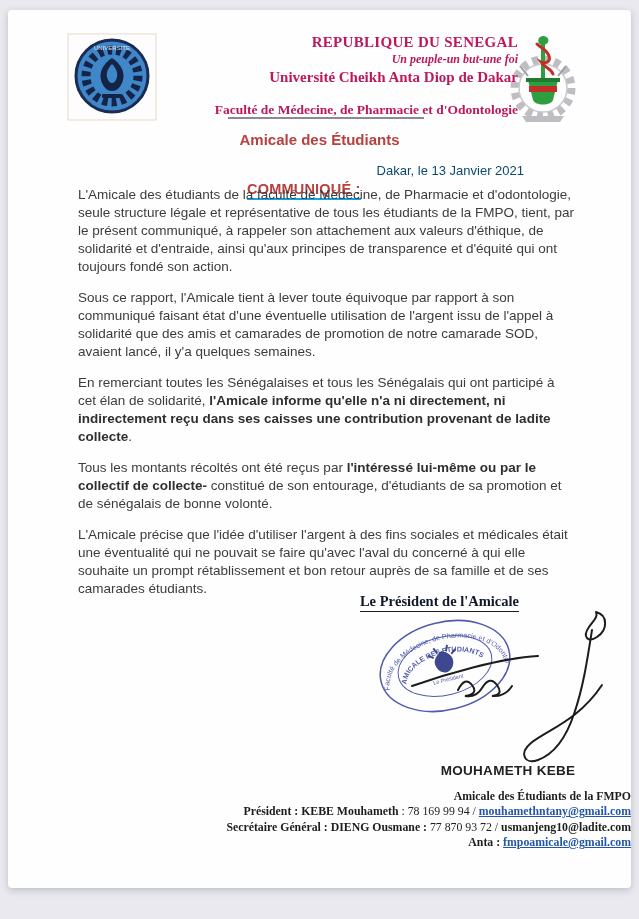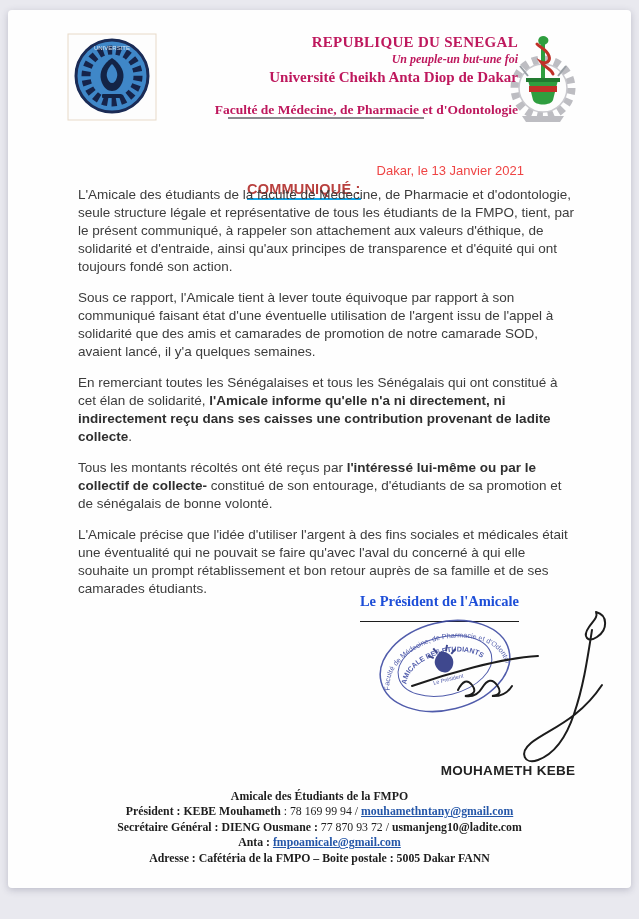--- a/index.html
+++ b/index.html
@@ -32,50 +32,50 @@
   .divider{
     position:absolute;left:220px;top:107px;width:196px;height:0;
     border-top:2px solid #8a8a8f;
   }
   .org-name{
     position:absolute;left:0;top:121px;width:623px;text-align:center;
     color:#b8403e;font-size:15px;font-weight:600;
   }
   .dateline{
     position:absolute;left:0;top:153px;width:516px;text-align:right;
-    color:#ef4444;font-size:13px;
+    color:#0c4a6e;font-size:13px;
   }
   .doc-title{
     position:absolute;left:239px;top:171px;
     color:#b8403e;font-size:14.5px;font-weight:bold;
     border-bottom:2px solid #0ea5e9;padding-bottom:1px;letter-spacing:.2px;
   }
   
   .body-text{
     position:absolute;left:70px;top:176px;width:497px;
     color:#3c3c3c;font-size:13.5px;line-height:18px;
   }
   .body-text p{margin:0 0 13px 0;}
   .body-text b{color:#2f2f2f;}
   .president-line{
     position:absolute;right:112px;top:583px;
     font-family:"Liberation Serif", serif;
-    font-size:14.5px;font-weight:bold;color:#1d4ed8;
-    border-bottom:1.6px solid #1d1d1d;padding-bottom:11px;
+    font-size:14.5px;font-weight:bold;color:#0f172a;
+    border-bottom:1.6px solid #1d1d1d;padding-bottom:1px;
   }
   
   .stamp{position:absolute;left:366px;top:603px;width:142px;height:106px;opacity:.88;}
   .signature{position:absolute;left:398px;top:592px;width:218px;height:172px;}
   .signer-name{
     position:absolute;left:420px;top:753px;width:160px;text-align:center;
     font-size:13.5px;font-weight:bold;color:#222;letter-spacing:.3px;
   }
   
   .footer{
-    position:absolute;left:0;top:779px;width:623px;text-align:center;
+    position:absolute;left:0;top:779px;width:623px;text-align:right;
     font-family:"Liberation Serif", serif;
     font-size:11.8px;color:#1d1d1d;line-height:15.4px;
   }
   .footer .b{font-weight:bold;}
   .footer a{color:#2456a8;text-decoration:underline;font-weight:bold;margin-top:32px;}
   .footer .plain-mail{font-weight:bold;color:#1d1d1d;}
 </style>
 </head>
 <body>
 
@@ -112,29 +112,30 @@
 
   <div class="header-text">
     <div class="country">REPUBLIQUE DU SENEGAL</div>
     <div class="motto">Un peuple-un but-une foi</div>
     <div class="university">Université Cheikh Anta Diop de Dakar</div>
     <div class="faculty">Faculté de Médecine, de Pharmacie et d'Odontologie</div>
   </div>
 
   <div class="divider"></div>
 
+  <div class="org-name">Amicale des Étudiants</div>
 
   <div class="dateline">Dakar, le 13 Janvier 2021</div>
 
   <div class="doc-title">COMMUNIQUÉ :</div>
 
   <div class="body-text">
     <p>L'Amicale des étudiants de la faculté de Médecine, de Pharmacie et d'odontologie, seule structure légale et représentative de tous les étudiants de la FMPO, tient, par le présent communiqué, à rappeler son attachement aux valeurs d'éthique, de solidarité et d'entraide, ainsi qu'aux principes de transparence et d'équité qui ont toujours fondé son action.</p>
     <p>Sous ce rapport, l'Amicale tient à lever toute équivoque par rapport à son communiqué faisant état d'une éventuelle utilisation de l'argent issu de l'appel à solidarité que des amis et camarades de promotion de notre camarade SOD, avaient lancé, il y'a quelques semaines.</p>
-    <p><span>En remerciant toutes les Sénégalaises et tous les Sénégalais qui ont constitué à cet élan de solidarité, </span><b>l'Amicale informe qu'elle n'a ni directement, ni indirectement reçu dans ses caisses une contribution provenant de ladite collecte</b><span>.</span></p>
+    <p><span>En remerciant toutes les Sénégalaises et tous les Sénégalais qui ont participé à cet élan de solidarité, </span><b>l'Amicale informe qu'elle n'a ni directement, ni indirectement reçu dans ses caisses une contribution provenant de ladite collecte</b><span>.</span></p>
     <p><span>Tous les montants récoltés ont été reçus par </span><b>l'intéressé lui-même ou par le collectif de collecte-</b><span> constitué de son entourage, d'étudiants de sa promotion et de sénégalais de bonne volonté.</span></p>
     <p>L'Amicale précise que l'idée d'utiliser l'argent à des fins sociales et médicales était une éventualité qui ne pouvait se faire qu'avec l'aval du concerné à qui elle souhaite un prompt rétablissement et bon retour auprès de sa famille et de ses camarades étudiants.</p>
   </div>
 
   <div class="president-line">Le Président de l'Amicale</div>
 
   <div class="stamp">
     <svg width="142" height="106" viewBox="0 0 220 164">
       <g transform="rotate(-14 110 82)">
         <ellipse cx="110" cy="82" rx="102" ry="68" fill="none" stroke="#3946a0" stroke-width="2.4"></ellipse>
@@ -165,16 +166,15 @@
     </svg>
   </div>
 
   <div class="signer-name">MOUHAMETH KEBE</div>
 
   <div class="footer">
     <div><span class="b">Amicale des Étudiants de la FMPO</span></div>
     <div><span class="b">Président : KEBE Mouhameth</span><span> : 78 169 99 94 / </span><a href="#">mouhamethntany@gmail.com</a></div>
     <div><span class="b">Secrétaire Général : DIENG Ousmane :</span><span> 77 870 93 72 / </span><span class="plain-mail">usmanjeng10@ladite.com</span></div>
     <div><span class="b">Anta : </span><a href="#">fmpoamicale@gmail.com</a></div>
-    <div><span class="b">Adresse : Cafétéria de la FMPO – Boite postale : 5005 Dakar FANN</span></div>
   </div>
 
 </div>
 
 </body></html>

